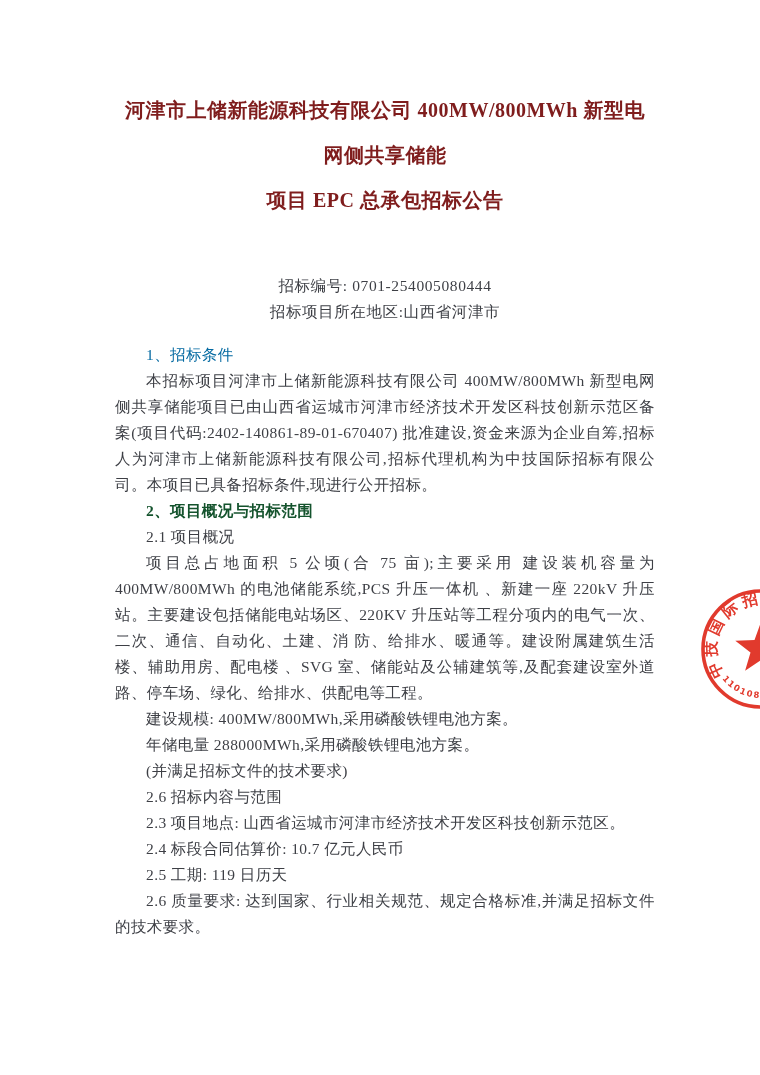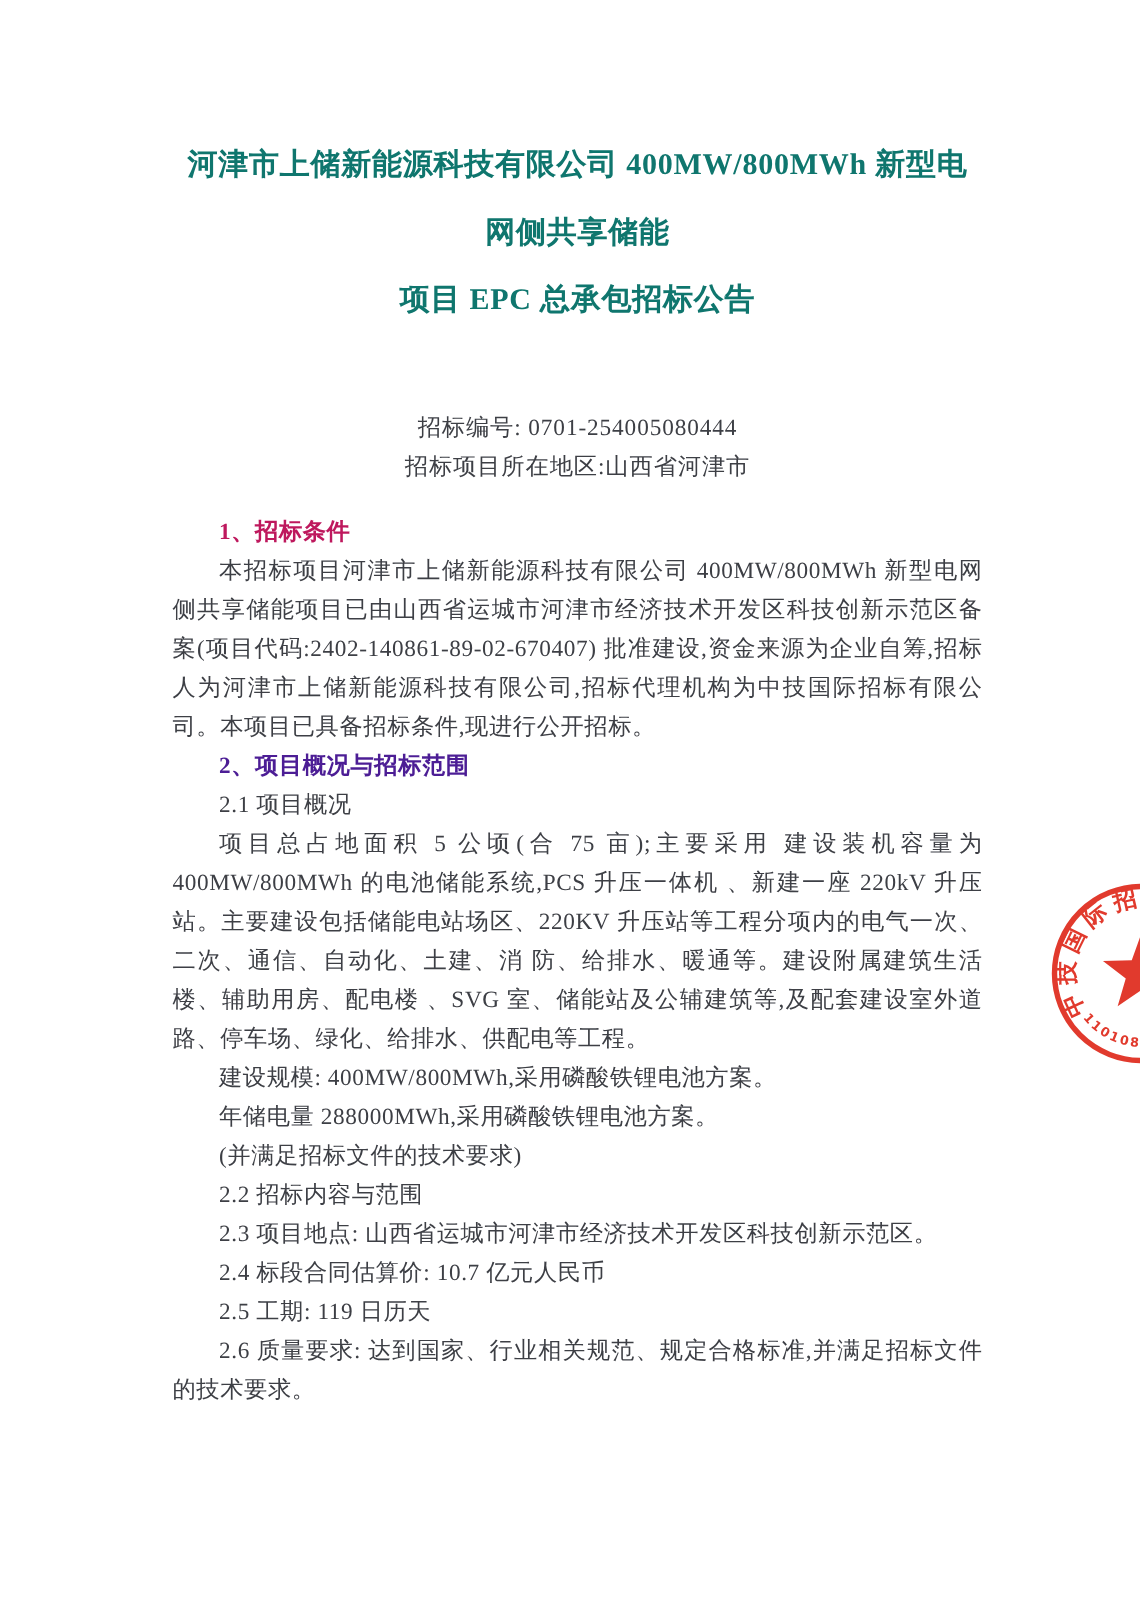--- a/index.html
+++ b/index.html
@@ -13,31 +13,31 @@
   }
   .page{
     position:absolute;left:0;top:0;width:760px;height:1075px;
     box-sizing:border-box;
     padding:88px 105px 0 115px;
   }
   .doc-title{
     text-align:center;
     font-size:20px;
     font-weight:bold;
-    color:#0f766e;
+    color:#7f1d1d;
     line-height:45px;
     letter-spacing:0.5px;
     margin:0 0 50px 0;
   }
   .meta{line-height:26px;font-size:15.5px;}
   .meta-line{white-space:nowrap;letter-spacing:0.6px;text-align:center;}
   .body-text{font-size:15.5px;line-height:26px;}
   .blk{margin:0;letter-spacing:0.4px;}
-  .h{font-weight:bold;color:#be185d;text-indent:2em;margin-top:17px;}
-  .h2{font-weight:bold;color:#4c1d95;text-indent:2em;}
+  .h{font-weight:normal;color:#0369a1;text-indent:2em;margin-top:17px;}
+  .h2{font-weight:bold;color:#14532d;text-indent:2em;}
   .sub{text-indent:2em;}
   .para{text-indent:2em;text-align:justify;}
   .stamp{
     position:absolute;
     left:661px;
     top:549px;
     width:200px;
     height:200px;
     pointer-events:none;
     opacity:0.92;
@@ -53,28 +53,28 @@
     <span>项目 EPC 总承包招标公告</span>
   </h1>
 
   <div class="meta">
     <div class="meta-line">招标编号: 0701-254005080444</div>
     <div class="meta-line">招标项目所在地区:山西省河津市</div>
   </div>
 
   <div class="body-text">
     <p class="blk h">1、招标条件</p>
-    <p class="blk para">本招标项目河津市上储新能源科技有限公司 400MW/800MWh 新型电网侧共享储能项目已由山西省运城市河津市经济技术开发区科技创新示范区备案(项目代码:2402-140861-89-02-670407) 批准建设,资金来源为企业自筹,招标人为河津市上储新能源科技有限公司,招标代理机构为中技国际招标有限公司。本项目已具备招标条件,现进行公开招标。</p>
+    <p class="blk para">本招标项目河津市上储新能源科技有限公司 400MW/800MWh 新型电网侧共享储能项目已由山西省运城市河津市经济技术开发区科技创新示范区备案(项目代码:2402-140861-89-01-670407) 批准建设,资金来源为企业自筹,招标人为河津市上储新能源科技有限公司,招标代理机构为中技国际招标有限公司。本项目已具备招标条件,现进行公开招标。</p>
     <p class="blk h2">2、项目概况与招标范围</p>
     <p class="blk sub">2.1 项目概况</p>
     <p class="blk para">项目总占地面积 5 公顷(合 75 亩);主要采用 建设装机容量为 400MW/800MWh 的电池储能系统,PCS 升压一体机 、新建一座 220kV 升压站。主要建设包括储能电站场区、220KV 升压站等工程分项内的电气一次、二次、通信、自动化、土建、消 防、给排水、暖通等。建设附属建筑生活楼、辅助用房、配电楼 、SVG 室、储能站及公辅建筑等,及配套建设室外道路、停车场、绿化、给排水、供配电等工程。</p>
     <p class="blk sub">建设规模: 400MW/800MWh,采用磷酸铁锂电池方案。</p>
     <p class="blk sub">年储电量 288000MWh,采用磷酸铁锂电池方案。</p>
     <p class="blk sub">(并满足招标文件的技术要求)</p>
-    <p class="blk sub">2.2 招标内容与范围</p>
+    <p class="blk sub">2.6 招标内容与范围</p>
     <p class="blk sub">2.3 项目地点: 山西省运城市河津市经济技术开发区科技创新示范区。</p>
     <p class="blk sub">2.4 标段合同估算价: 10.7 亿元人民币</p>
     <p class="blk sub">2.5 工期: 119 日历天</p>
     <p class="blk para">2.6 质量要求: 达到国家、行业相关规范、规定合格标准,并满足招标文件的技术要求。</p>
   </div>
 
 </div>
 
 <svg class="stamp" viewBox="0 0 200 200" aria-hidden="true">
   <g fill="none" stroke="#df2a1c">

